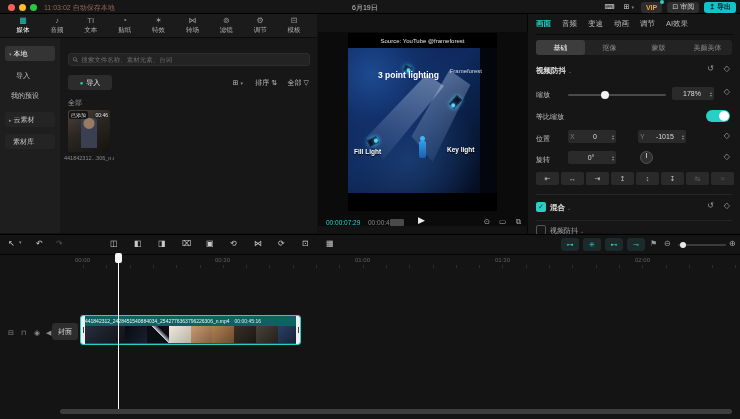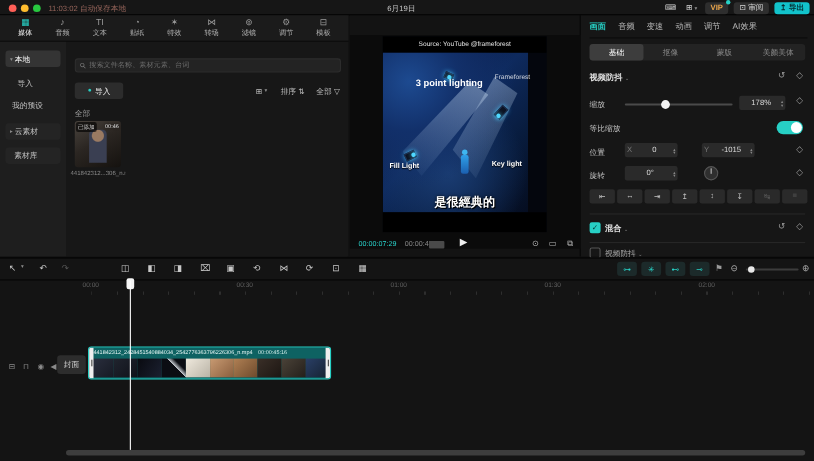--- a/index.html
+++ b/index.html
@@ -276,21 +276,20 @@
               <span class="lens" style="left:5px;top:1px"></span>
             </div>
           <span class="v-heading">3 point lighting</span>
           <span class="v-wm">Frameforest</span>
           <span class="v-lab" style="left:6px;top:100px">Fill Light</span>
           <span class="v-lab" style="left:99px;top:98px">Key light</span>
           <div class="figure">
               <span class="head"></span>
               <span class="body"></span>
             </div>
-          <span class="v-sub">是很經典的</span>
         </div>
         <div class="v-bar" style="top:160px;height:18px"></div>
       </div>
     </div>
     <div class="pl-ctrl">
       <span class="tc-cur">00:00:07:29</span>
       <span class="tc-tot">00:00:45:16</span>
       <span class="chip"></span>
       <span class="play">▶</span>
       <span class="pl-ric" style="right:38px">⊙</span>

